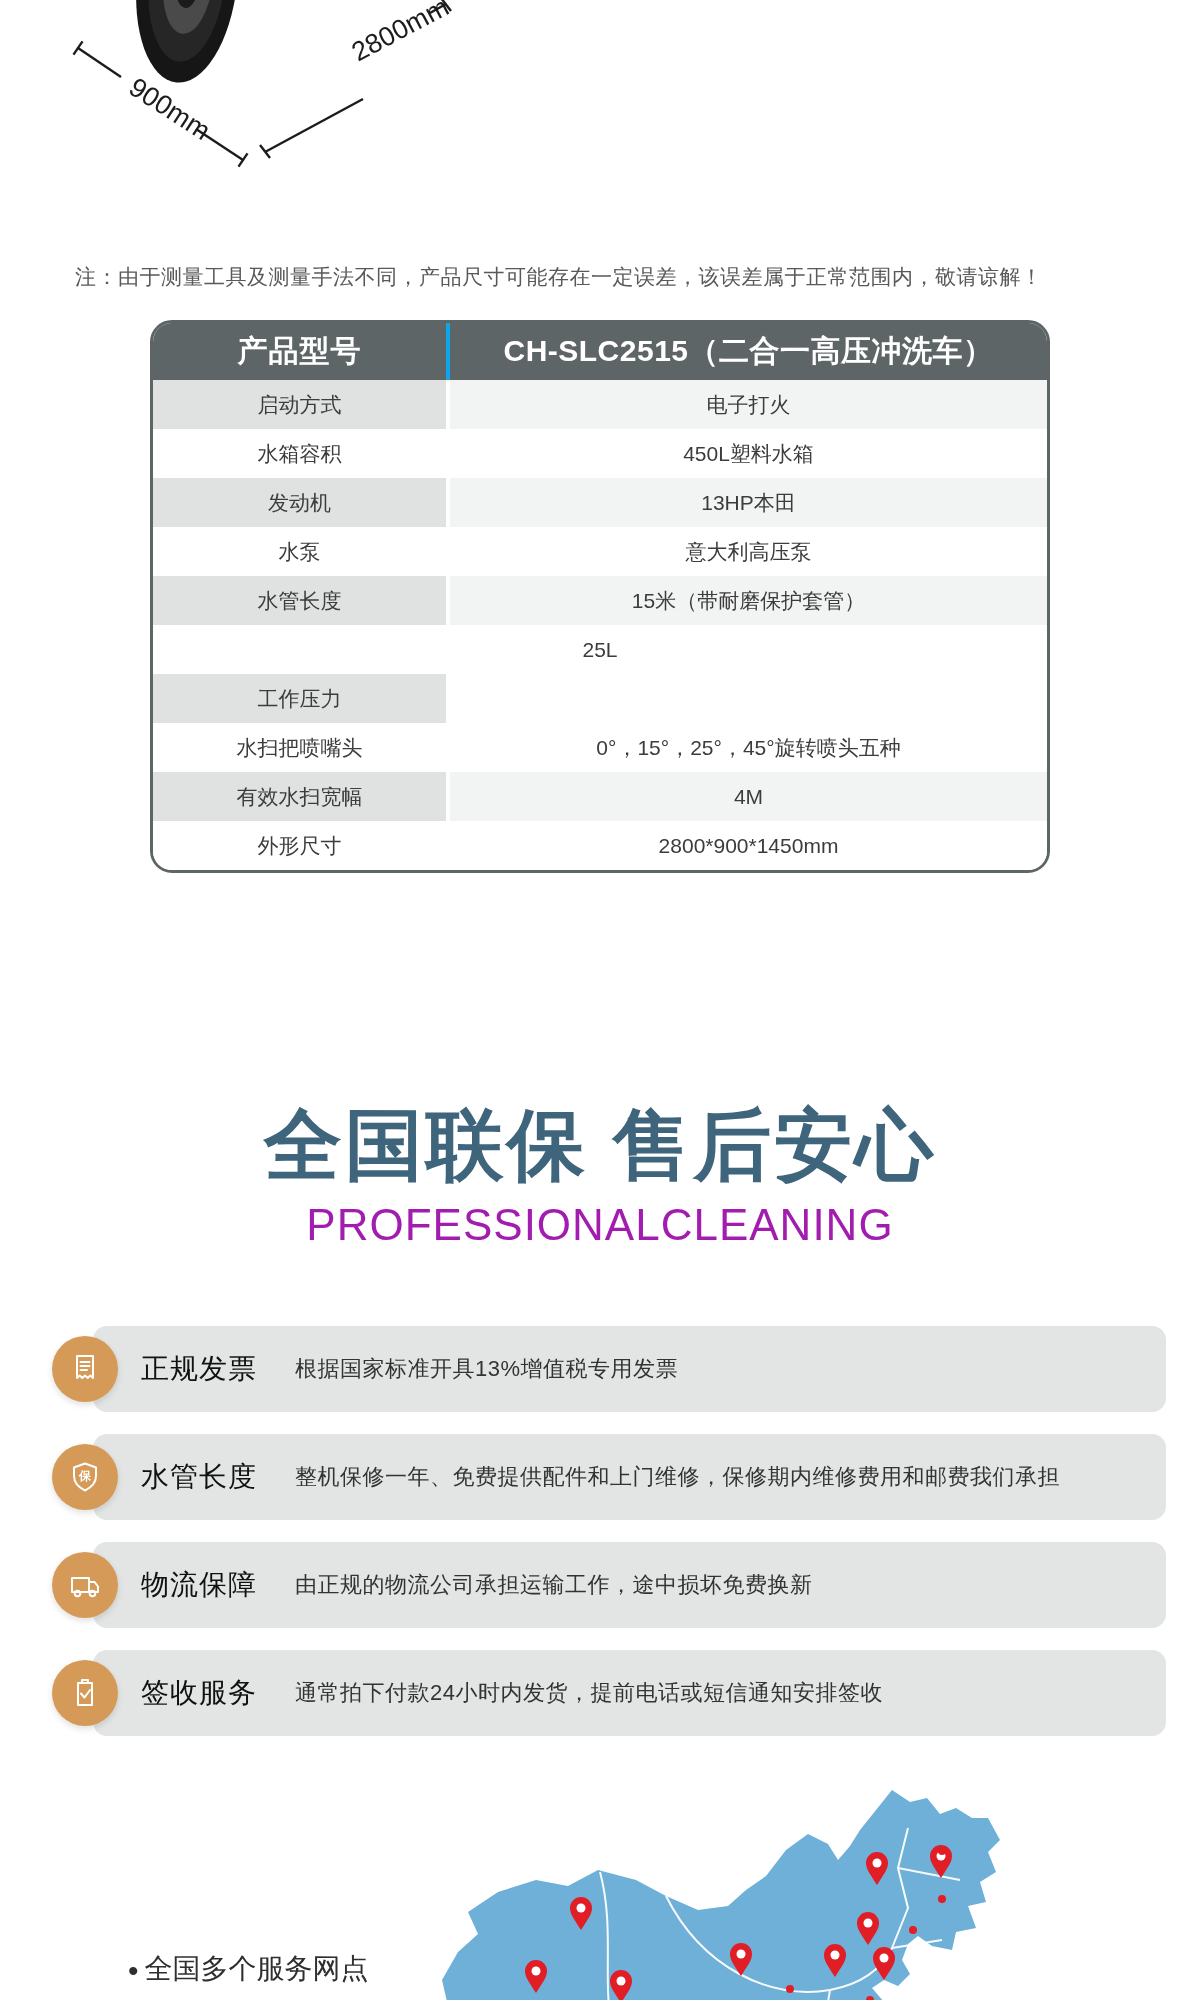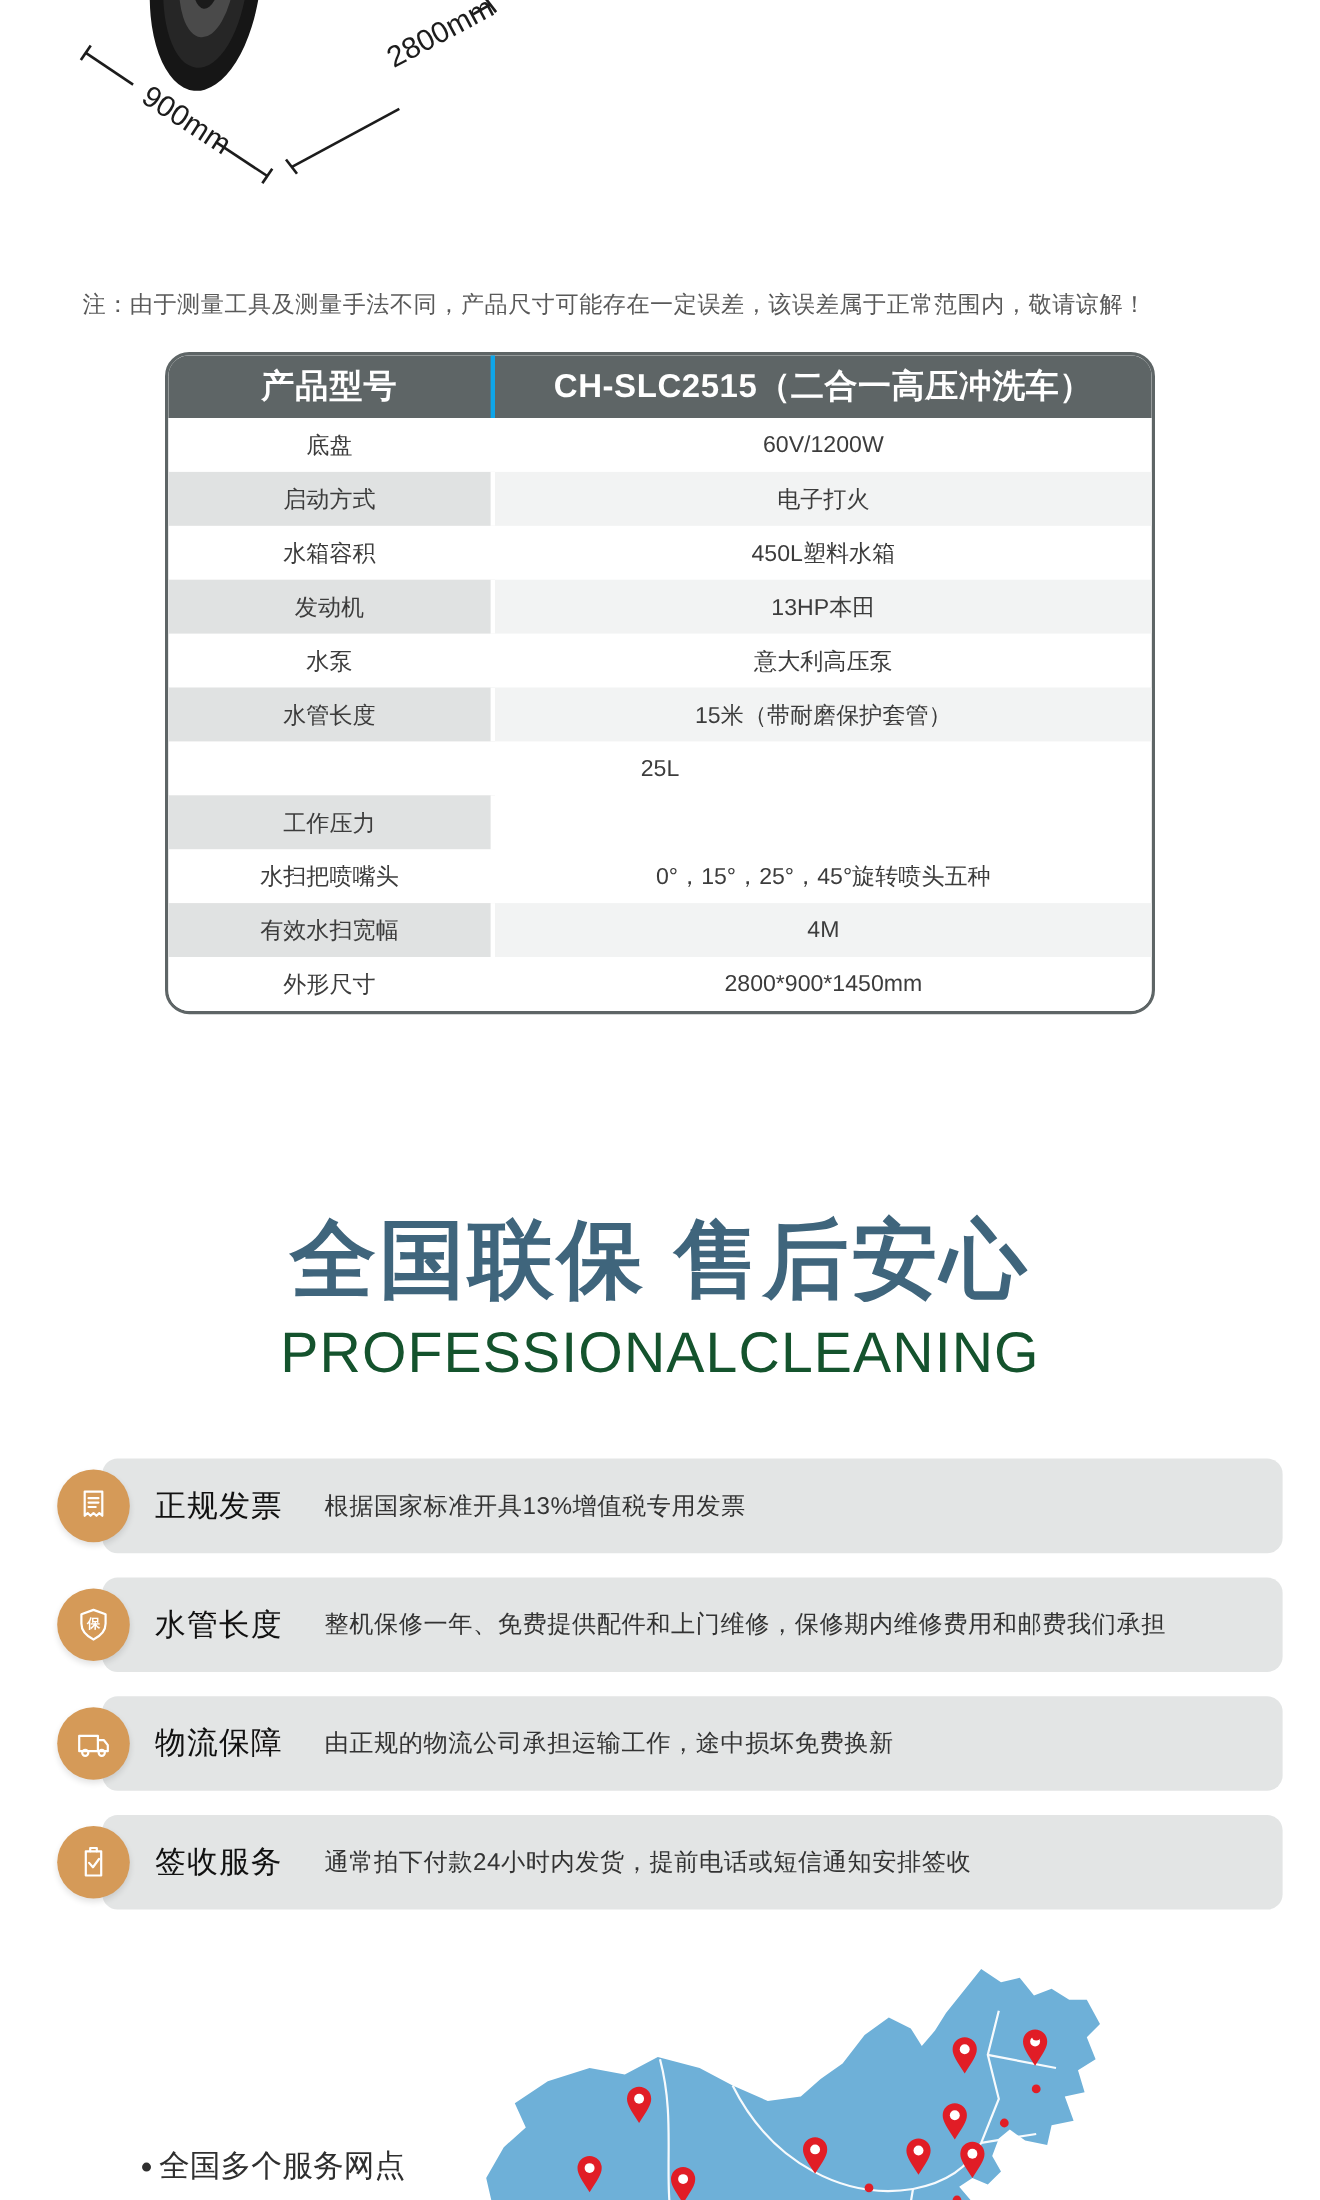--- a/index.html
+++ b/index.html
@@ -45,21 +45,21 @@
   .spec-row .c-value { flex:1; display:flex; align-items:center; justify-content:center;
       font-size:21px; color:#3c3c3c; }
   .spec-row.alt .c-label { background:#e0e2e2; }
   .spec-row.alt .c-value { background:#f2f3f3; }
 
   
   .warranty-title { position:absolute; left:0; top:1094px; width:1200px;
       text-align:center; font-size:78px; font-weight:bold; color:#3f657c;
       letter-spacing:3px; }
   .warranty-sub { position:absolute; left:0; top:1200px; width:1200px;
-      text-align:center; font-size:52px; color:#14532d; letter-spacing:1px; }
+      text-align:center; font-size:44px; color:#a21caf; letter-spacing:1px; }
 
   
   .services { position:absolute; left:52px; top:1326px; width:1114px; }
   .service-row { position:relative; height:86px; margin-bottom:22px; }
   .service-pill { position:absolute; left:41px; right:0; top:0; bottom:0;
       background:#e3e5e5; border-radius:14px;
       display:flex; align-items:center; padding-left:48px; }
   .service-circle { position:absolute; left:0; top:10px; width:66px; height:66px;
       border-radius:50%; background:#d59a58; z-index:2;
       display:flex; align-items:center; justify-content:center;
@@ -104,24 +104,20 @@
     <text transform="translate(358,62) rotate(-28)">2800mm</text>
   </svg>
 </div>
 
 <div class="note">注：由于测量工具及测量手法不同，产品尺寸可能存在一定误差，该误差属于正常范围内，敬请谅解！</div>
 
 <div class="spec-table">
   <div class="spec-header">
     <div class="h-label">产品型号</div>
     <div class="h-value">CH-SLC2515（二合一高压冲洗车）</div>
-  </div>
-  <div class="spec-row">
-    <div class="c-label">底盘</div>
-    <div class="c-value">60V/1200W</div>
   </div>
   <div class="spec-row alt">
     <div class="c-label">启动方式</div>
     <div class="c-value">电子打火</div>
   </div>
   <div class="spec-row">
     <div class="c-label">水箱容积</div>
     <div class="c-value">450L塑料水箱</div>
   </div>
   <div class="spec-row alt">

